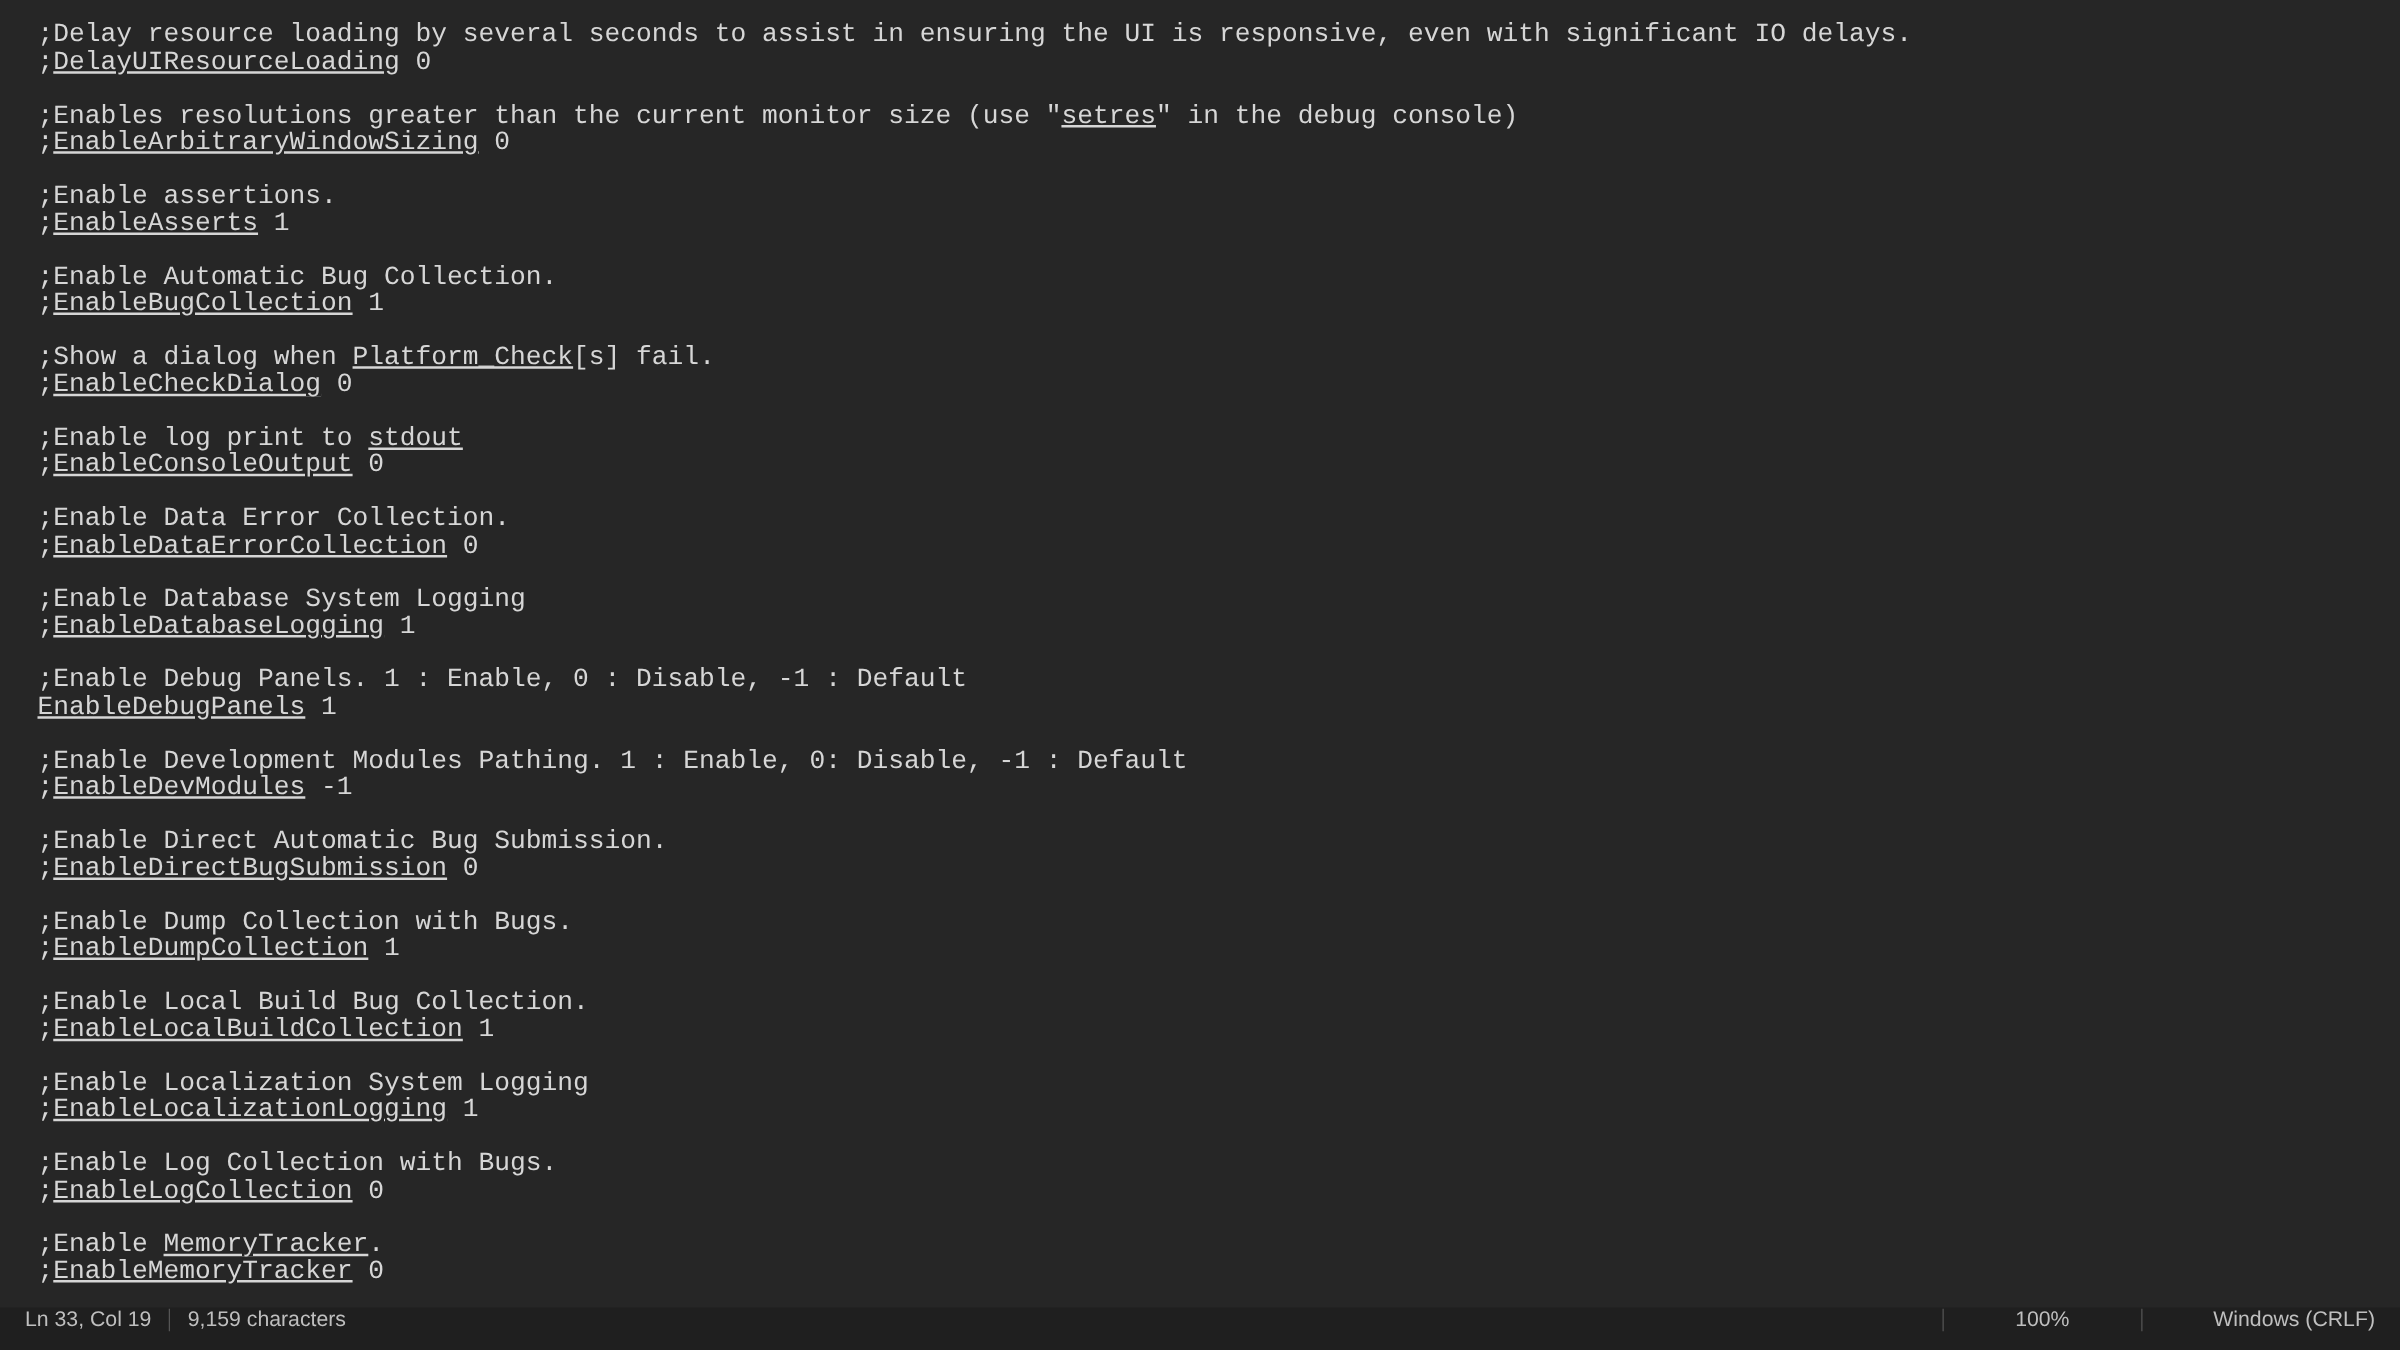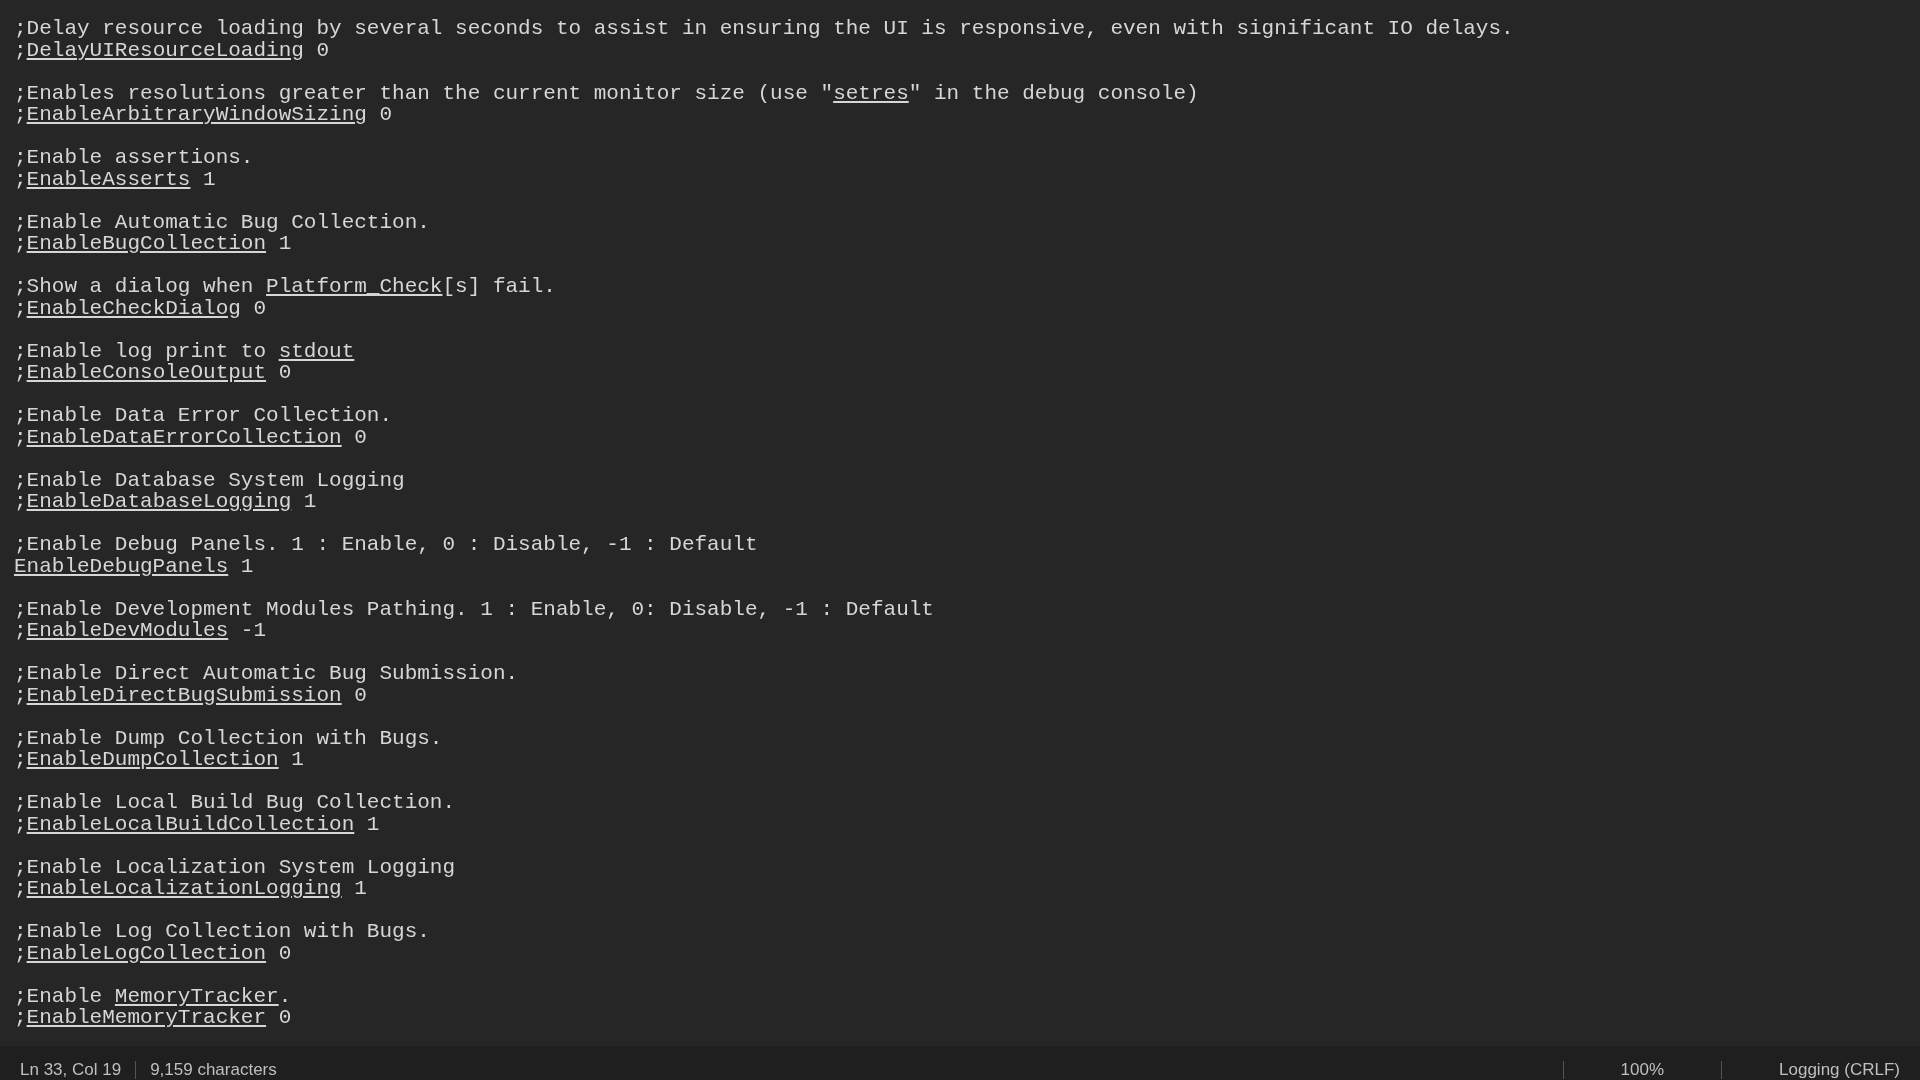--- a/index.html
+++ b/index.html
@@ -12,21 +12,21 @@
     font-family: Consolas, "Courier New", monospace;
     font-size: 21px;
     overflow: hidden;
   }
   .editor {
     position: absolute;
     top: 0;
     left: 0;
     right: 0;
     bottom: 34px;
-    padding: 18px 0 0 14px;
+    padding: 18px 0 0 30px;
     line-height: 21.5px;
     white-space: pre;
     box-sizing: border-box;
     overflow: hidden;
   }
   .line { height: 21.5px; }
   .u {
     text-decoration-line: underline;
     text-decoration-style: wavy;
     text-decoration-color: #d1574a;
@@ -35,21 +35,21 @@
   }
   .statusbar {
     position: absolute;
     left: 0; right: 0; bottom: 0;
     height: 34px;
     background: #1f1f1f;
     color: #bfbfbf;
     font-family: "Segoe UI", Arial, sans-serif;
     font-size: 17px;
     display: flex;
-    align-items: flex-end;
+    align-items: flex-start;
     padding: 0 20px;
     box-sizing: border-box;
   }
   .sb-left { display: flex; align-items: center; gap: 0; }
   .sb-sep {
     width: 1px; height: 18px;
     background: #555;
     margin: 0 14px;
   }
   .sb-right { margin-left: auto; display: flex; align-items: center; gap: 43px; }
@@ -62,15 +62,15 @@
 <div class="statusbar">
   <div class="sb-left">
     <span>Ln 33, Col 19</span>
     <span class="sb-sep"></span>
     <span>9,159 characters</span>
   </div>
   <div class="sb-right">
     <span class="sb-sep"></span>
     <span>100%</span>
     <span class="sb-sep"></span>
-    <span>Logging (CRLF)</span>
+    <span>Windows (CRLF)</span>
   </div>
 </div>
 
 </body></html>

